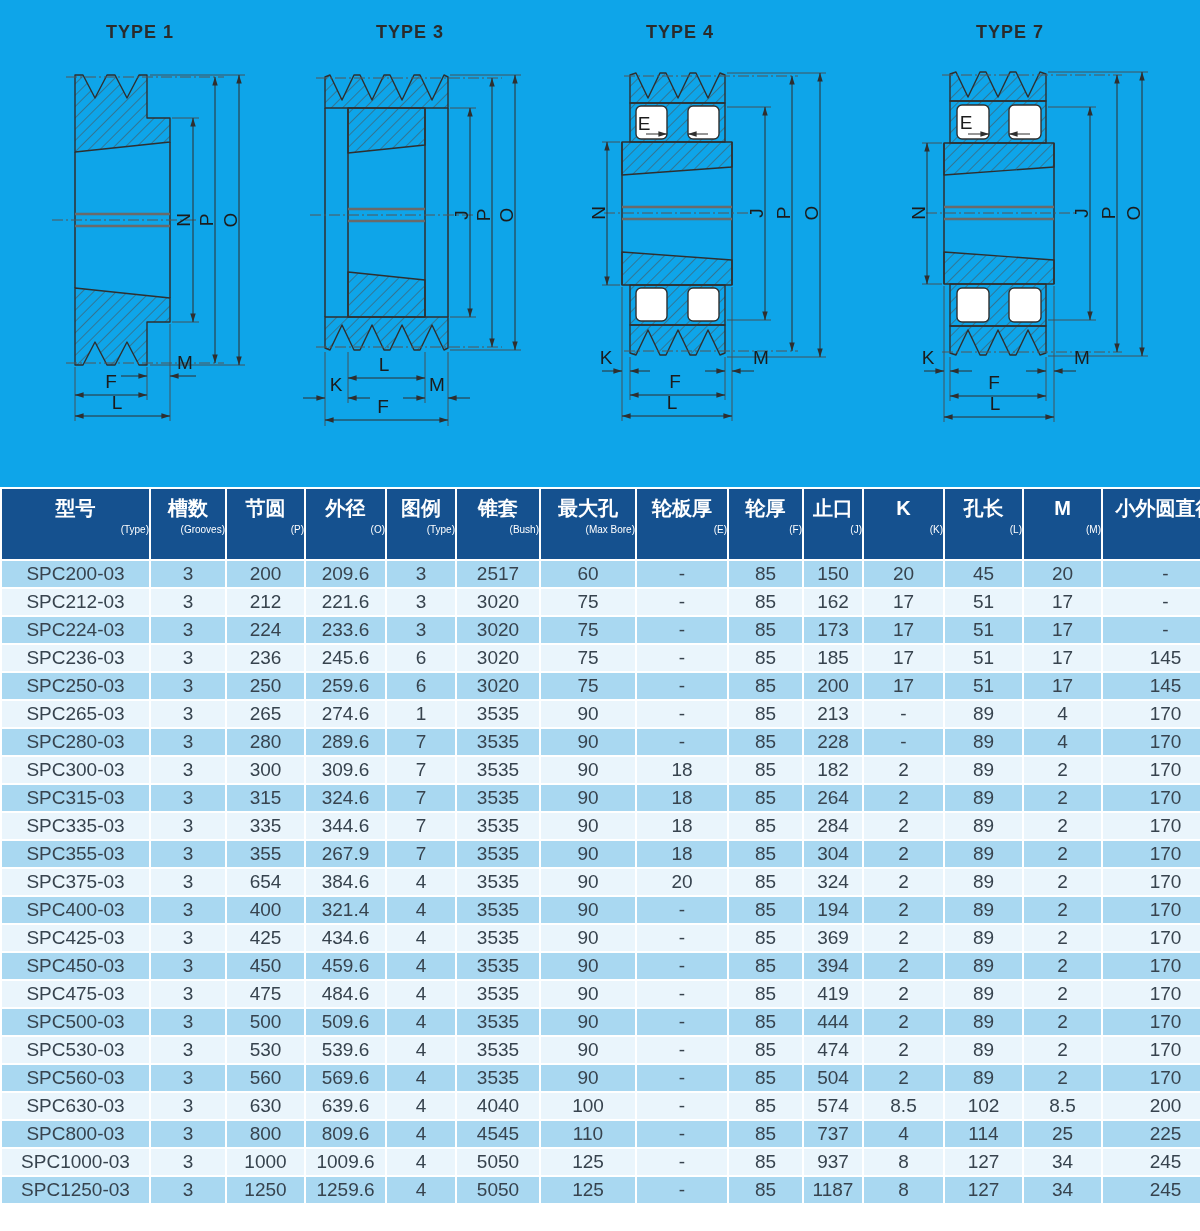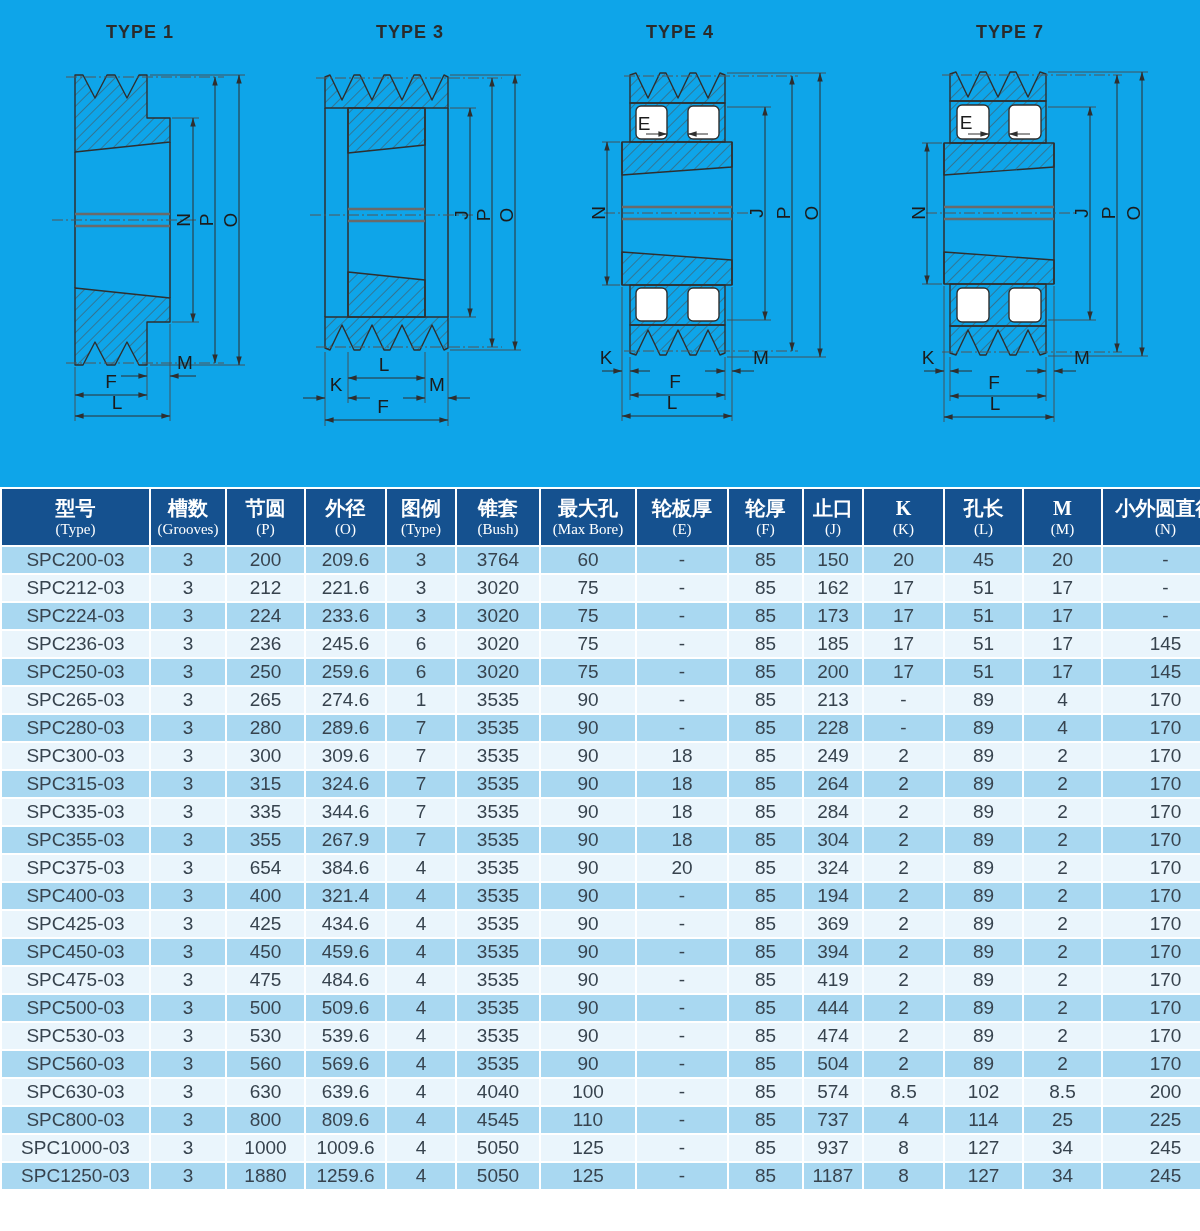--- a/index.html
+++ b/index.html
@@ -14,23 +14,23 @@
   .win{stroke:#2f2f2f;stroke-width:1.4;fill:#fff;}
   .bore{stroke:#6a6a6a;stroke-width:2.4;}
   .cl{stroke:#555;stroke-width:1;stroke-dasharray:11 3 2 3;fill:none;}
   .ext{stroke:#4a4a4a;stroke-width:0.9;}
   .dim{stroke:#2f2f2f;stroke-width:1;}
   .dlbl{font:19px "Liberation Sans",sans-serif;fill:#1c1c1c;}
   .dttl{font:bold 18px "Liberation Sans",sans-serif;fill:#2b2b2b;letter-spacing:1px;}
   
   table.spec{width:1200px;border-collapse:collapse;table-layout:fixed;}
   table.spec th{background:var(--header-bg,#15518f);color:var(--header-text,#fff);
-      border:2px solid #fff;padding:4px 0 5px 0;vertical-align:middle;height:47px;font-family:Liberation Serif, serif;}
+      border:2px solid #fff;padding:4px 0 19px 0;vertical-align:middle;height:47px;}
   table.spec th .zh{font-size:20px;font-weight:bold;line-height:24px;}
-  table.spec th .en{font-size:15px;font-weight:normal;line-height:17px;margin-top:1px;}
+  table.spec th .en{font-size:10px;font-weight:normal;line-height:17px;margin-top:1px;text-align:right;}
   table.spec td{border:2px solid #fff;text-align:center;font-size:19px;
       color:var(--row-text,#37434e);height:26px;padding:0;}
   table.spec tr.odd  td{background:var(--row-odd,#a9d8f1);}
   table.spec tr.even td{background:var(--row-even,#eaf5fc);}
 </style>
 </head>
 <body>
 
 <div class="page">
 
@@ -313,21 +313,21 @@
           </th>
         </tr>
     </thead>
     <tbody>
         <tr class="odd">
           <td>SPC200-03</td>
           <td>3</td>
           <td>200</td>
           <td>209.6</td>
           <td>3</td>
-          <td>3764</td>
+          <td>2517</td>
           <td>60</td>
           <td>-</td>
           <td>85</td>
           <td>150</td>
           <td>20</td>
           <td>45</td>
           <td>20</td>
           <td>-</td>
         </tr>
         <tr class="even">
@@ -429,21 +429,21 @@
         <tr class="even">
           <td>SPC300-03</td>
           <td>3</td>
           <td>300</td>
           <td>309.6</td>
           <td>7</td>
           <td>3535</td>
           <td>90</td>
           <td>18</td>
           <td>85</td>
-          <td>249</td>
+          <td>182</td>
           <td>2</td>
           <td>89</td>
           <td>2</td>
           <td>170</td>
         </tr>
         <tr class="odd">
           <td>SPC315-03</td>
           <td>3</td>
           <td>315</td>
           <td>324.6</td>
@@ -662,21 +662,21 @@
           <td>85</td>
           <td>937</td>
           <td>8</td>
           <td>127</td>
           <td>34</td>
           <td>245</td>
         </tr>
         <tr class="odd">
           <td>SPC1250-03</td>
           <td>3</td>
-          <td>1880</td>
+          <td>1250</td>
           <td>1259.6</td>
           <td>4</td>
           <td>5050</td>
           <td>125</td>
           <td>-</td>
           <td>85</td>
           <td>1187</td>
           <td>8</td>
           <td>127</td>
           <td>34</td>

